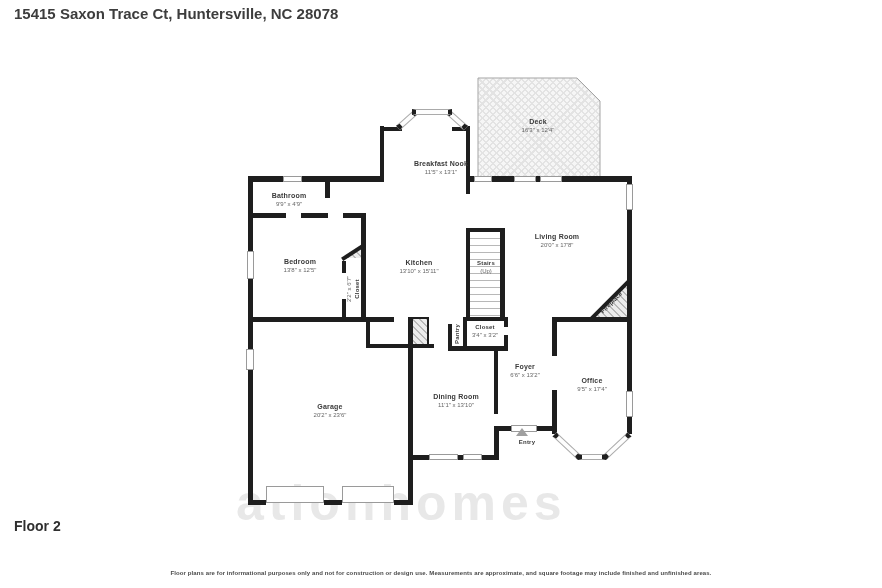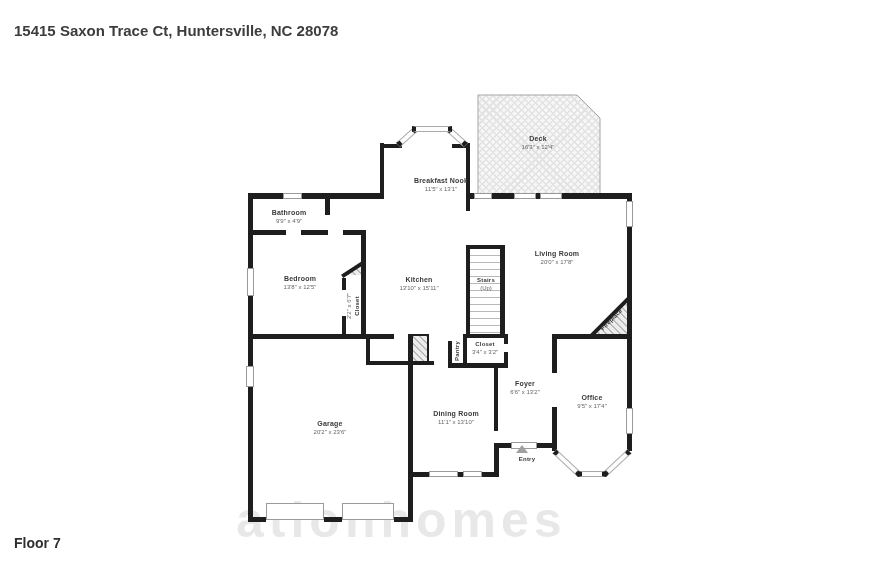--- a/index.html
+++ b/index.html
@@ -1,18 +1,18 @@
 <!DOCTYPE html>
 <html><head>
 <meta charset="utf-8">
 <style>
   html,body{margin:0;padding:0;background:#fff;}
   body{width:882px;height:588px;position:relative;overflow:hidden;
        font-family:"Liberation Sans","DejaVu Sans",sans-serif;color:#3a3a3a;}
-  .canvas{position:absolute;left:0;top:17px;width:882px;height:468px;}
+  .canvas{position:absolute;left:0;top:0;width:882px;height:468px;}
   .title{position:absolute;left:14px;top:5px;font-size:15px;font-weight:700;color:#3d3d3d;}
   .floor-label{position:absolute;left:14px;top:518px;font-size:14px;font-weight:700;color:#2f2f2f;}
   .disclaimer{position:absolute;left:0;top:570px;width:882px;text-align:center;
               font-size:6px;font-weight:600;color:#4a4a4a;letter-spacing:.1px;}
   .watermark{position:absolute;left:236px;top:474px;font-size:50px;font-weight:600;
              letter-spacing:5px;color:rgba(110,110,110,0.16);z-index:1;}
   
   .w{position:absolute;background:#1e1e1e;z-index:2;}
   .wr{position:absolute;background:#1e1e1e;z-index:2;transform-origin:center;}
   
@@ -194,15 +194,15 @@
     <div class="rdims">11'1" x 13'10"</div>
   </div>
   <div class="lbl" style="left:527px;top:443px;">
     <div class="rname small">Entry</div>
   </div>
   <div class="lbl" style="left:330px;top:411px;">
     <div class="rname">Garage</div>
     <div class="rdims">20'2" x 23'6"</div>
   </div>
 
-  <div class="floor-label">Floor 7</div>
+  <div class="floor-label">Floor 2</div>
   <div class="disclaimer">Floor plans are for informational purposes only and not for construction or design use. Measurements are approximate, and square footage may include finished and unfinished areas.</div>
 </div>
 
 </body></html>

